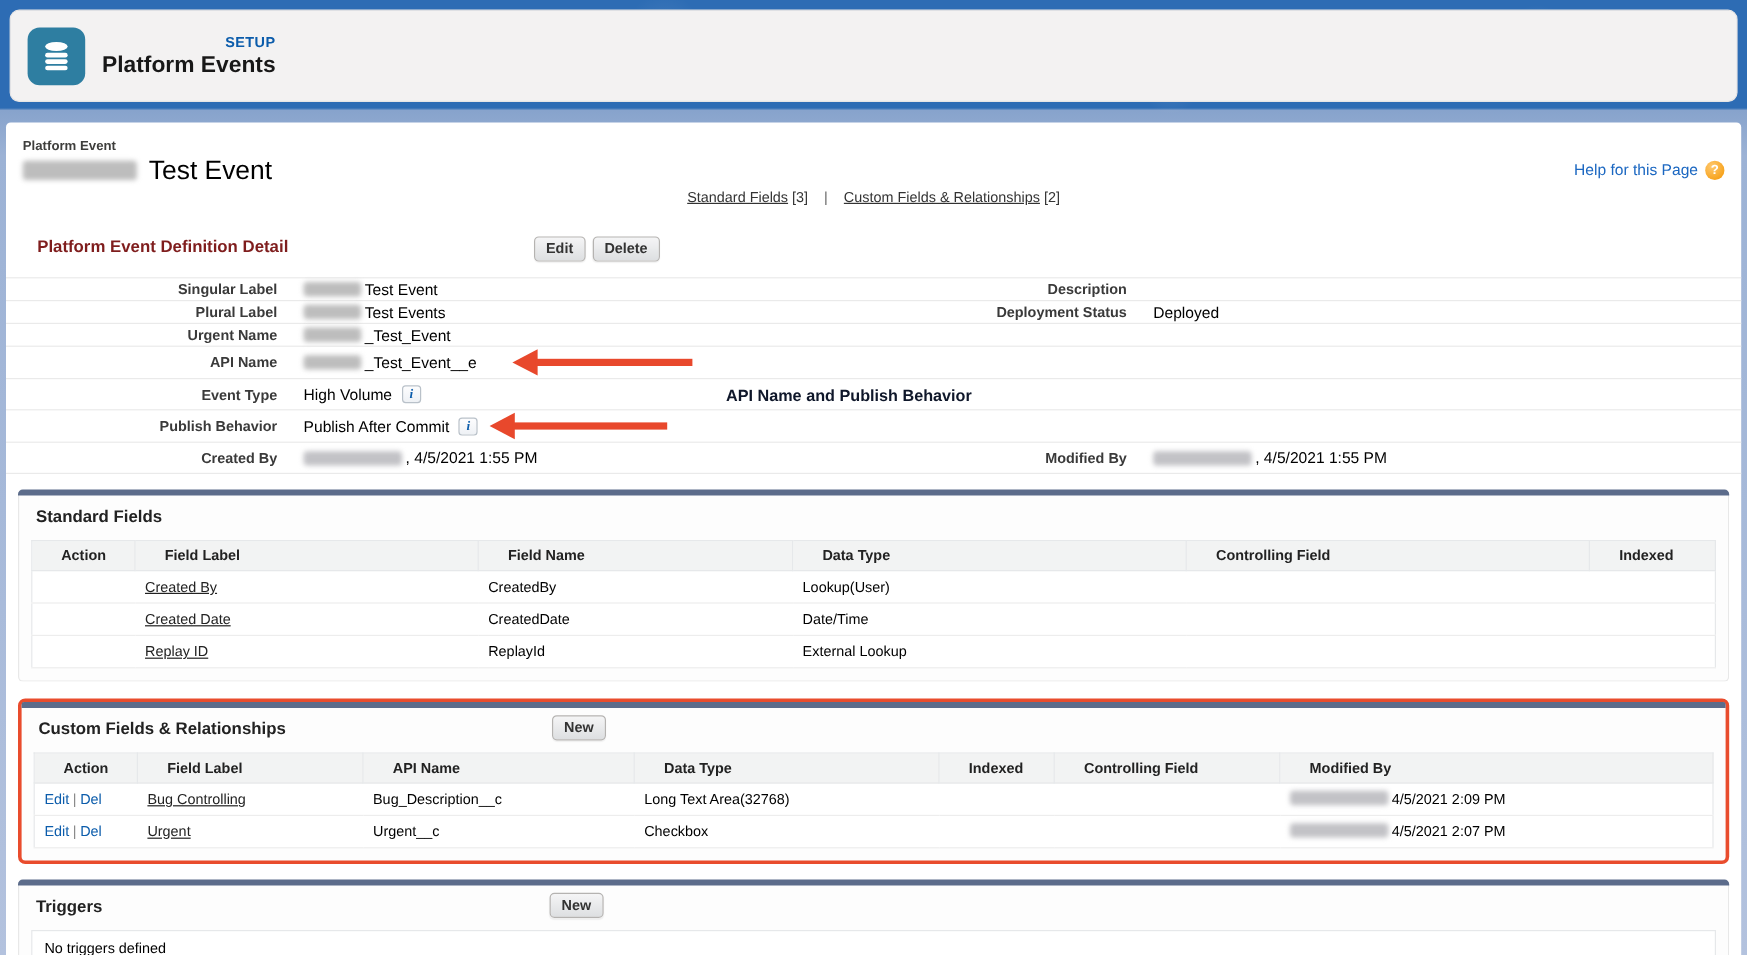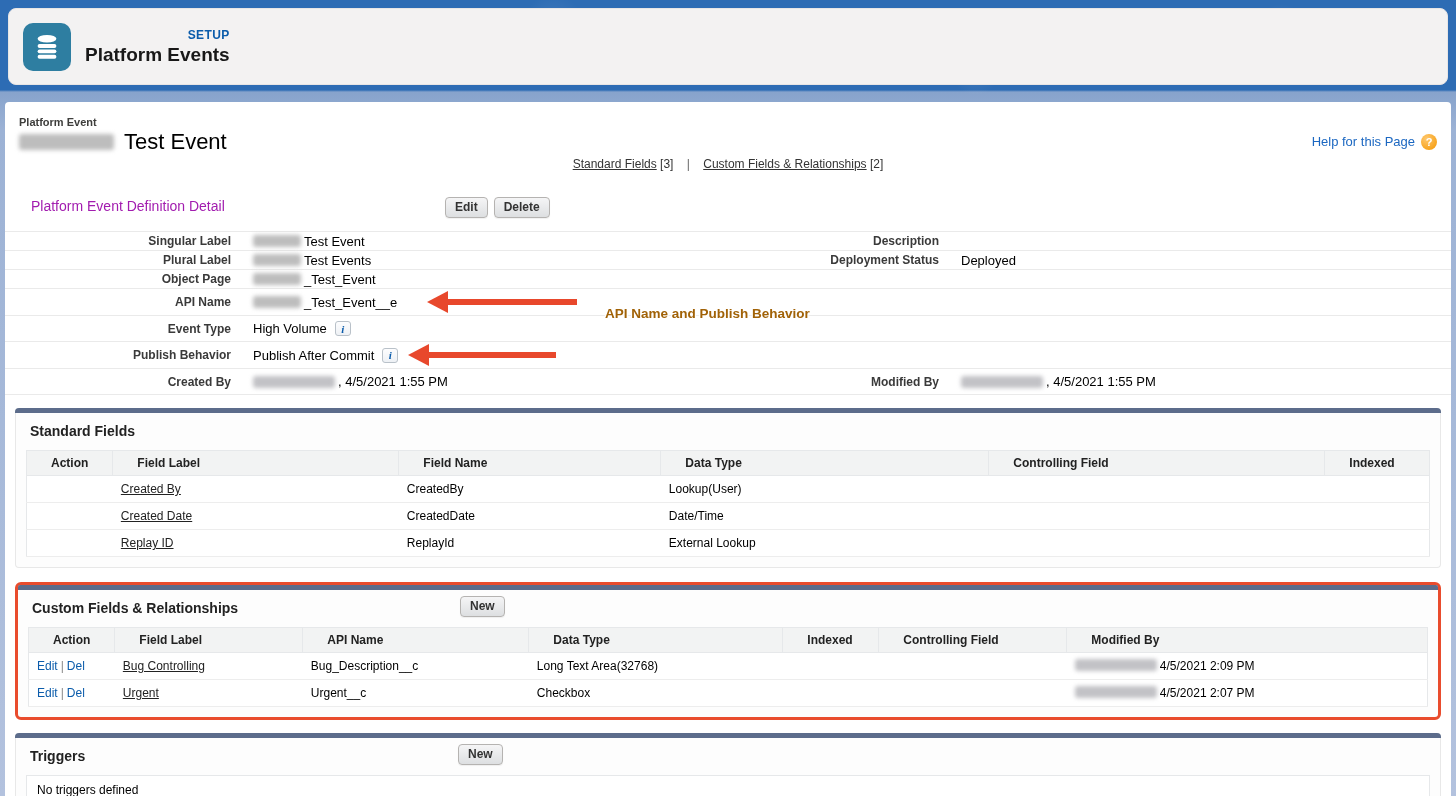--- a/index.html
+++ b/index.html
@@ -60,21 +60,21 @@
   .redact.name { width: 82px; background: #c2c2c6; }
 
   
   .nav-center { text-align: center; font-size: 12px; color: #333; margin-top: 2px; }
   .nav-center a { color: #333; text-decoration: underline; cursor: pointer; }
   .nav-count { color: #333; }
   .nav-sep { margin: 0 10px; color: #666; }
 
   
   .detail-head { position: relative; margin-top: 26px; padding: 0 14px; height: 26px; }
-  .detail-heading { font-size: 14px; font-weight: normal; color: #a21caf; padding-top: 4px; padding-left: 12px; }
+  .detail-heading { font-size: 14px; font-weight: bold; color: #7f1d1d; padding-top: 4px; padding-left: 12px; }
   .btn-group { position: absolute; top: 0; left: 440px; display: flex; gap: 6px; }
   .sf-btn {
     font-family: "Liberation Sans", sans-serif; font-size: 12px; font-weight: bold; color: #333;
     background: linear-gradient(#f5f5f6, #dddfe1); border: 1px solid #b5b3b1; border-radius: 4px;
     padding: 2px 9px 3px 9px; cursor: pointer; box-shadow: 0 1px 1px rgba(0,0,0,0.06);
   }
 
   .detail-fields { position: relative; margin-top: 8px; border-top: 1px solid #eaeaea; }
   .drow {
     display: grid; grid-template-columns: 248px 438px 270px 1fr;
@@ -98,21 +98,21 @@
     border-top: 11px solid transparent; border-bottom: 11px solid transparent; border-right: 21px solid #e8482c;
   }
   .arrow-left::after {
     content: ""; position: absolute; left: 19px; right: 0; top: 50%; transform: translateY(-50%);
     height: 6px; background: #e8482c;
   }
   .arrow-api { width: 150px; margin-left: 30px; }
   .arrow-publish { width: 148px; margin-left: 10px; }
 
   .annotation {
-    position: absolute; left: 600px; top: 74px; font-size: 13.5px; font-weight: bold; color: #a16207;
+    position: absolute; left: 600px; top: 90px; font-size: 13.5px; font-weight: bold; color: #0f172a;
     text-shadow: -1px -1px 0 #fff, 1px -1px 0 #fff, -1px 1px 0 #fff, 1px 1px 0 #fff, 0 0 4px #fff;
     white-space: nowrap;
   }
 
   
   .section { margin: 14px 10px 0 10px; background: #fdfdfd; border: 1px solid #e8e8e8; border-top: none; border-radius: 4px; }
   .section-topbar { height: 5px; background: #5c6c8b; border-radius: 4px 4px 0 0; margin: -1px -1px 0 -1px; }
   .section-head { position: relative; padding: 9px 14px 8px 14px; }
   .section-heading { font-size: 14px; font-weight: bold; color: #222; display: inline-block; }
   .section-head .btn-group { left: 442px; top: 6px; }
@@ -212,21 +212,21 @@
           <span class="redact"></span>
           <span>Test Events</span>
         </div>
       <div class="dlabel">Deployment Status</div>
       <div class="dvalue">
           <span>Deployed</span>
         </div>
     </div>
 
     <div class="drow">
-      <div class="dlabel">Object Page</div>
+      <div class="dlabel">Urgent Name</div>
       <div class="dvalue">
           <span class="redact"></span>
           <span>_Test_Event</span>
         </div>
       <div class="dlabel"></div>
         <div class="dvalue"></div>
     </div>
 
     <div class="drow">
       <div class="dlabel">API Name</div>

